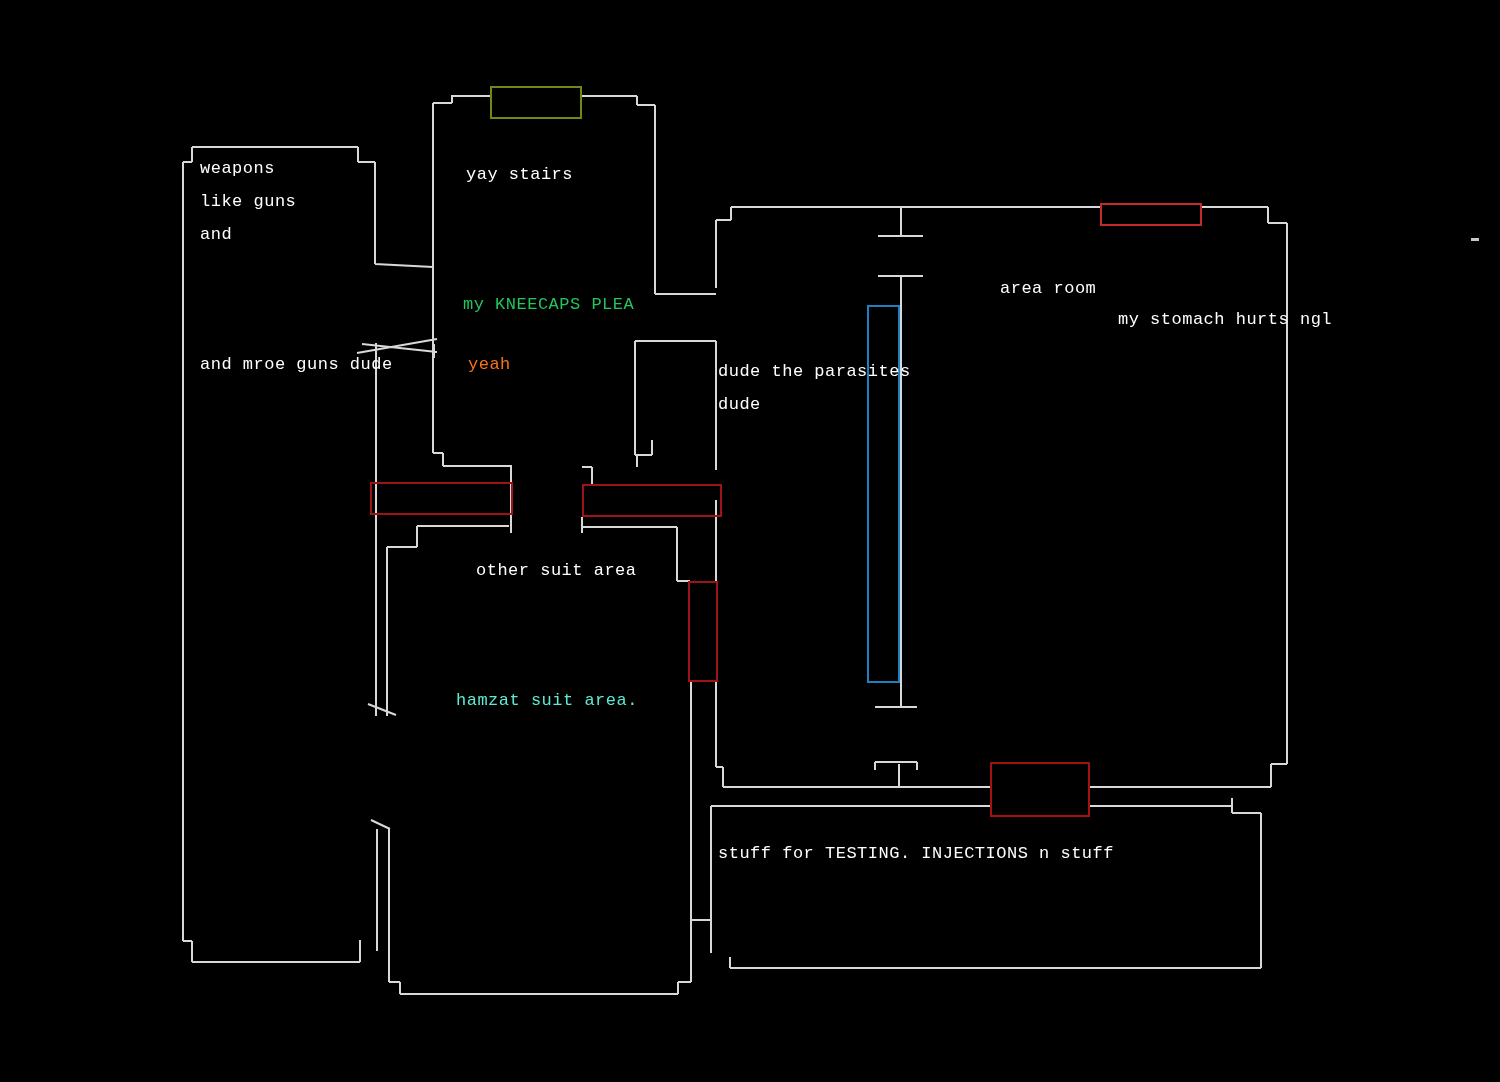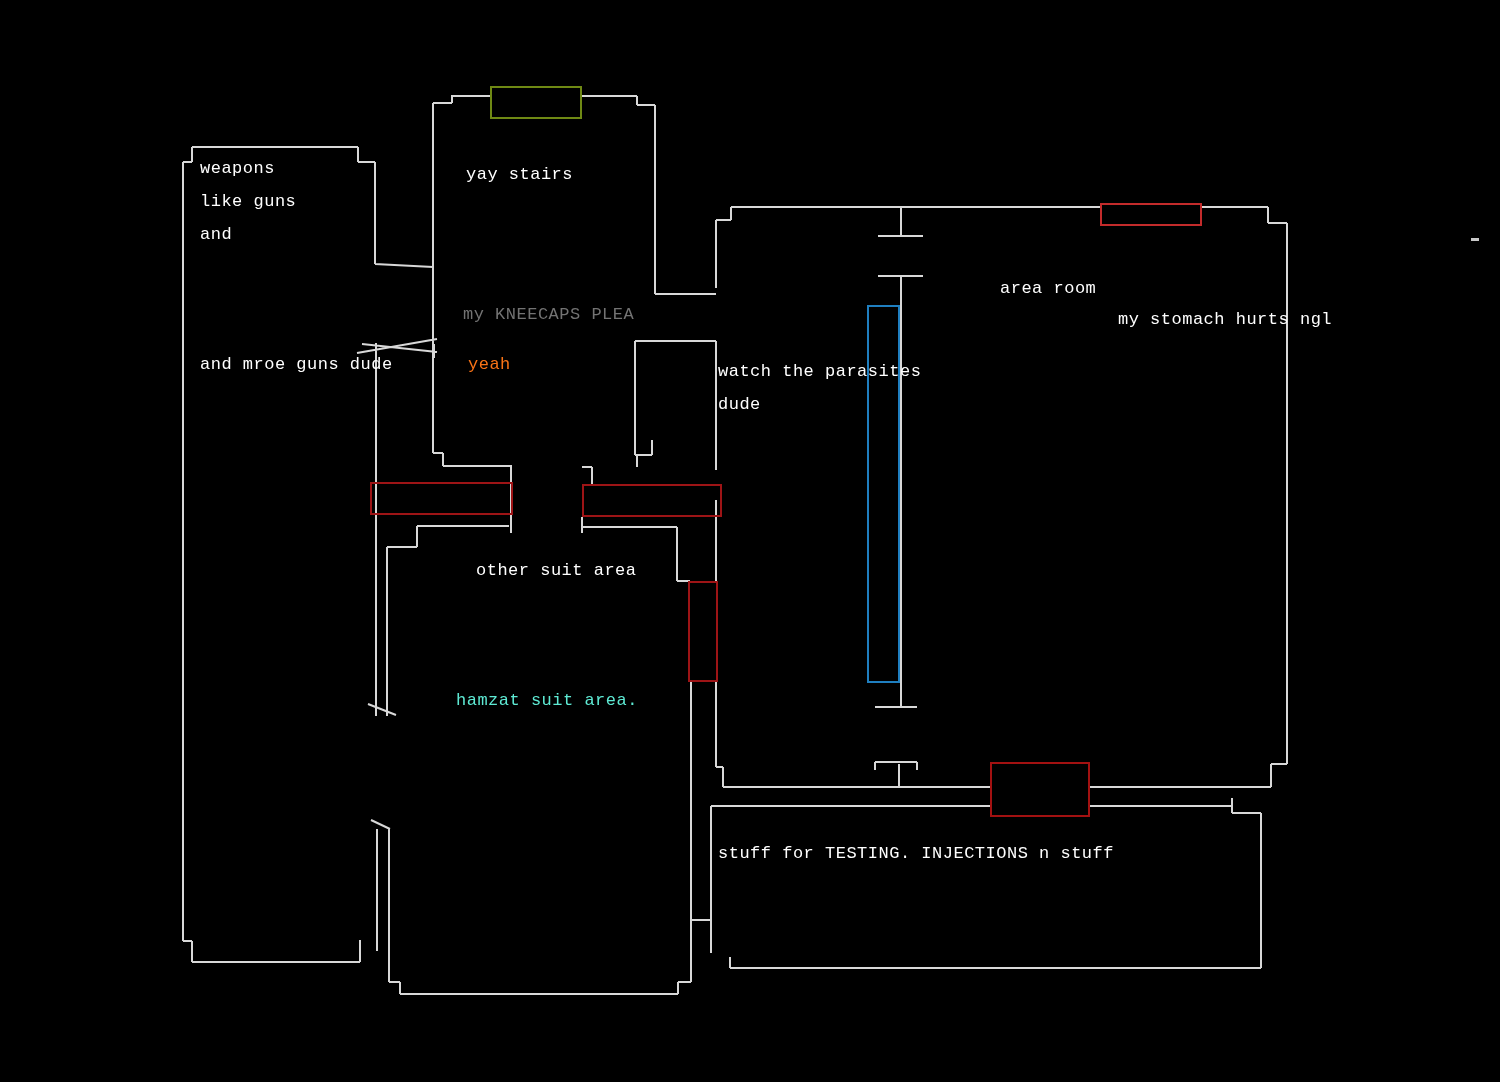--- a/index.html
+++ b/index.html
@@ -63,24 +63,24 @@
       <div class="marker" style="left: 867px; top: 305px; width: 33px; height: 378px; border: 2px solid rgb(31, 127, 192); background: transparent;"></div>
     </div>
 
   <div class="dash" style="left: 1471px; top: 238px; width: 8px; height: 3px;"></div>
 
   <div id="labels">
       <div class="fp-label" style="left: 200px; top: 160px; color: rgb(255, 255, 255);">weapons</div>
       <div class="fp-label" style="left: 200px; top: 193px; color: rgb(255, 255, 255); text-align: center;">like guns</div>
       <div class="fp-label" style="left: 200px; top: 226px; color: rgb(255, 255, 255);">and</div>
       <div class="fp-label" style="left: 466px; top: 166px; color: rgb(255, 255, 255);">yay stairs</div>
-      <div class="fp-label" style="left: 463px; top: 306px; color: #737373;">my KNEECAPS PLEA</div>
+      <div class="fp-label" style="left: 463px; top: 296px; color: #22c55e;">my KNEECAPS PLEA</div>
       <div class="fp-label" style="left: 200px; top: 356px; color: rgb(255, 255, 255);">and mroe guns dude</div>
       <div class="fp-label" style="left: 468px; top: 356px; color: #f97316;">yeah</div>
-      <div class="fp-label" style="left: 718px; top: 363px; color: rgb(255, 255, 255);">watch the parasites</div>
+      <div class="fp-label" style="left: 718px; top: 363px; color: rgb(255, 255, 255);">dude the parasites</div>
       <div class="fp-label" style="left: 718px; top: 396px; color: rgb(255, 255, 255);">dude</div>
       <div class="fp-label" style="left: 1000px; top: 280px; color: rgb(255, 255, 255);">area room</div>
       <div class="fp-label" style="left: 1118px; top: 311px; color: rgb(255, 255, 255);">my stomach hurts ngl</div>
       <div class="fp-label" style="left: 476px; top: 562px; color: rgb(255, 255, 255);">other suit area</div>
       <div class="fp-label" style="left: 456px; top: 692px; color: #5eead4;">hamzat suit area.</div>
       <div class="fp-label" style="left: 718px; top: 845px; color: rgb(255, 255, 255);">stuff for TESTING. INJECTIONS n stuff</div>
     </div>
 
 </div>
 

